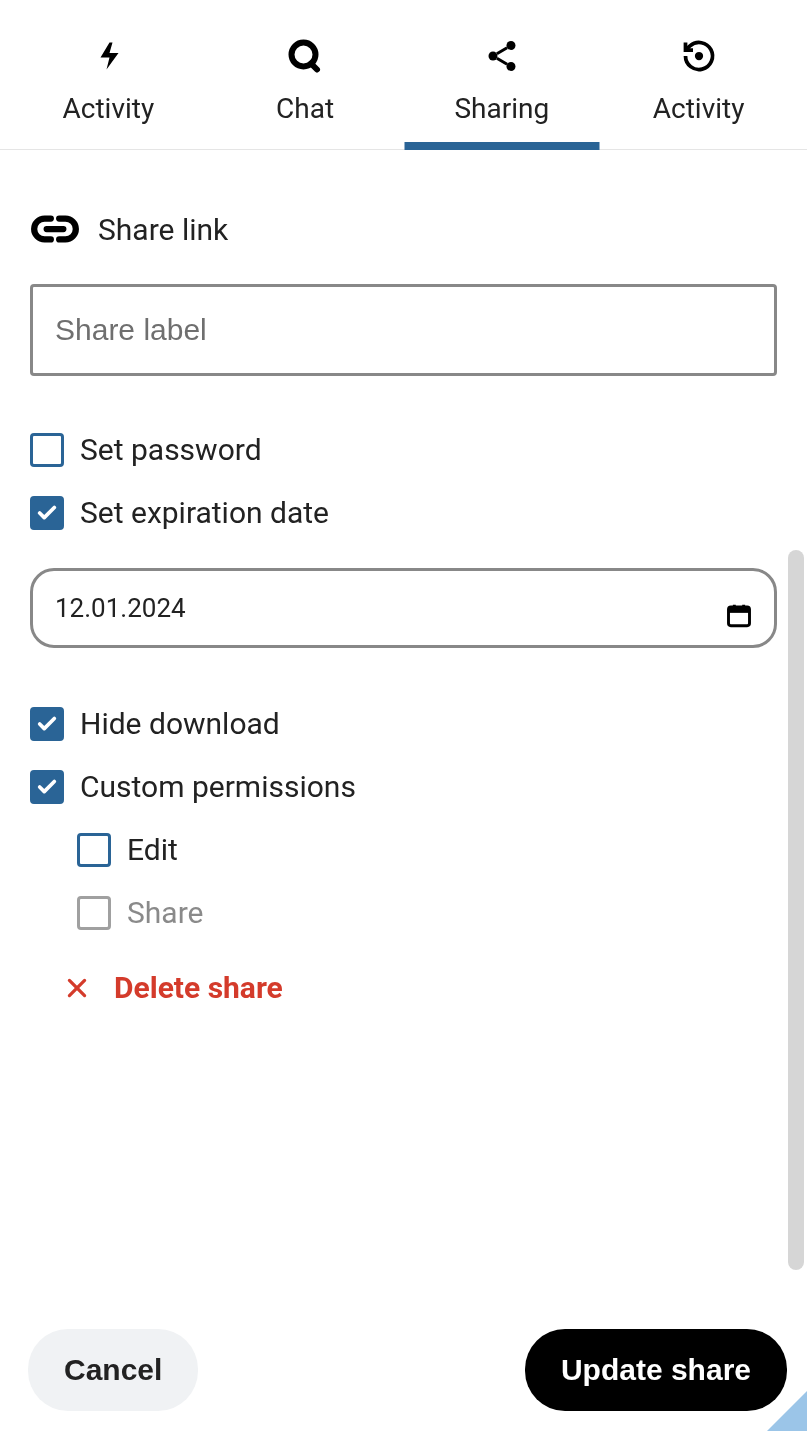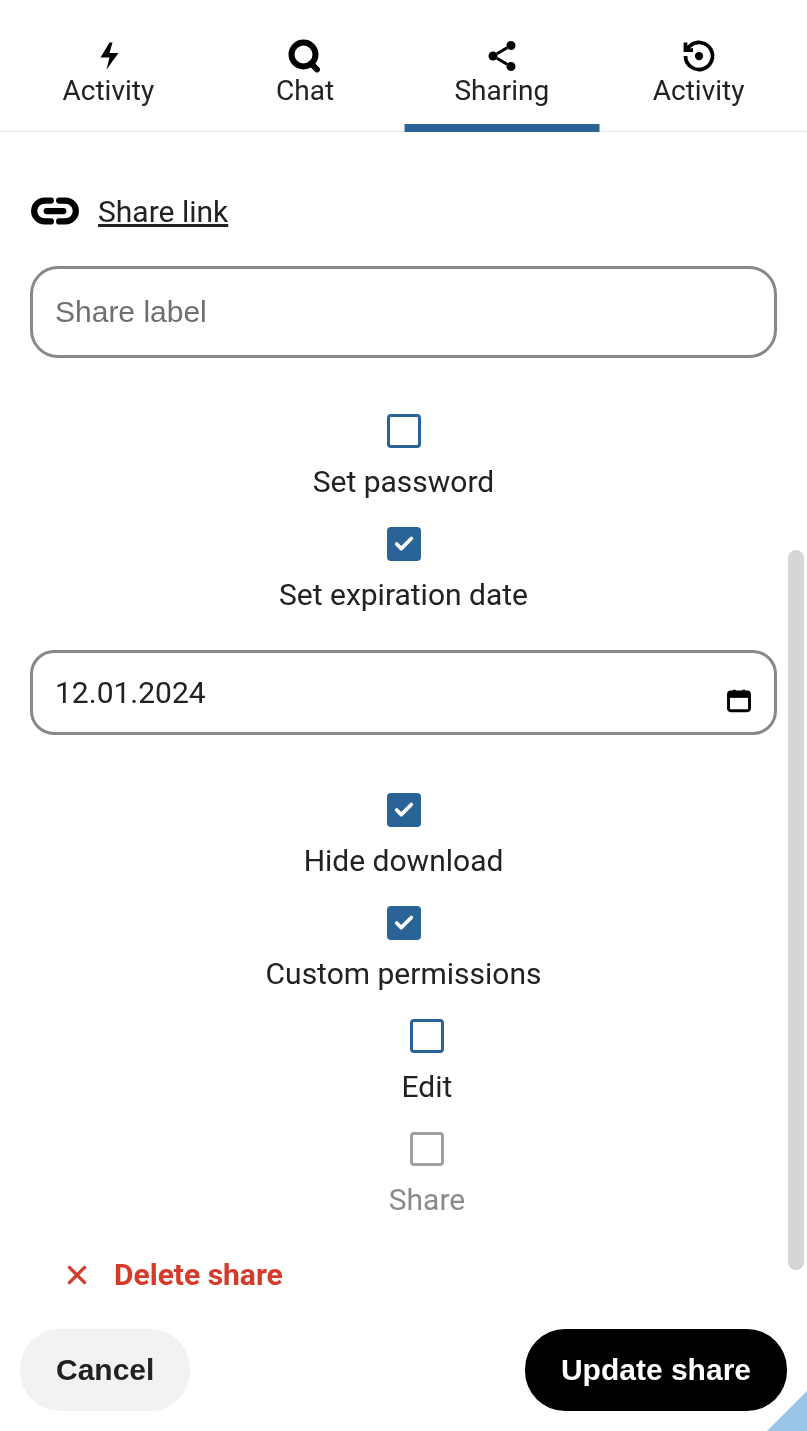--- a/index.html
+++ b/index.html
@@ -26,20 +26,21 @@
       flex: 1;
       display: flex;
       flex-direction: column;
       align-items: center;
       justify-content: center;
       padding: 18px 0 24px 0;
       cursor: pointer;
       font-size: 28px;
       color: #222;
       position: relative;
+      gap: 18px;
     }
     .tab.active {
       font-weight: 400;
     }
     .tab.active::after {
       content: "";
       position: absolute;
       bottom: -1px;
       left: 50%;
       transform: translateX(-50%);
@@ -55,57 +56,55 @@
     .content {
       padding: 30px 30px 0 30px;
       overflow-y: auto;
     }
     .section-title {
       display: flex;
       align-items: center;
       gap: 18px;
       font-size: 30px;
       margin: 24px 0 30px 0;
-      text-decoration: underline;
     }
     .section-title svg {
       width: 50px;
       height: 50px;
     }
     .text-input {
       width: 100%;
       font-size: 30px;
       padding: 26px 22px;
       border: 3px solid #888;
-      border-radius: 28px;
+      border-radius: 4px;
       outline: none;
       margin-bottom: 28px;
       color: #222;
     }
     .text-input::placeholder {
       color: #6f6f6f;
     }
     .date-input {
       width: 100%;
-      font-size: 30px;
+      font-size: 26px;
       font-family: inherit;
       padding: 22px 22px;
       border: 3px solid #888;
       border-radius: 24px;
       outline: none;
       margin: 10px 1px 30px 0;
       color: #222;
     }
     .option-row {
       display: flex;
       align-items: center;
       gap: 16px;
       margin: 28px 0;
       font-size: 30px;
-      flex-direction: column;
     }
     .sub {
       margin-left: 47px;
     }
     .checkbox {
       width: 34px;
       height: 34px;
       border: 3px solid #2a6496;
       border-radius: 4px;
       display: inline-flex;
@@ -151,21 +150,21 @@
       font-weight: 700;
       cursor: pointer;
     }
     .delete-row svg {
       width: 26px;
       height: 26px;
     }
     .footer {
       position: absolute;
       bottom: 20px;
-      left: 0;
+      left: 8px;
       right: 0;
       display: flex;
       justify-content: space-between;
       padding: 0 20px;
     }
     .btn-cancel {
       background: #f0f2f4;
       color: #222;
       font-size: 30px;
       font-weight: 700;

